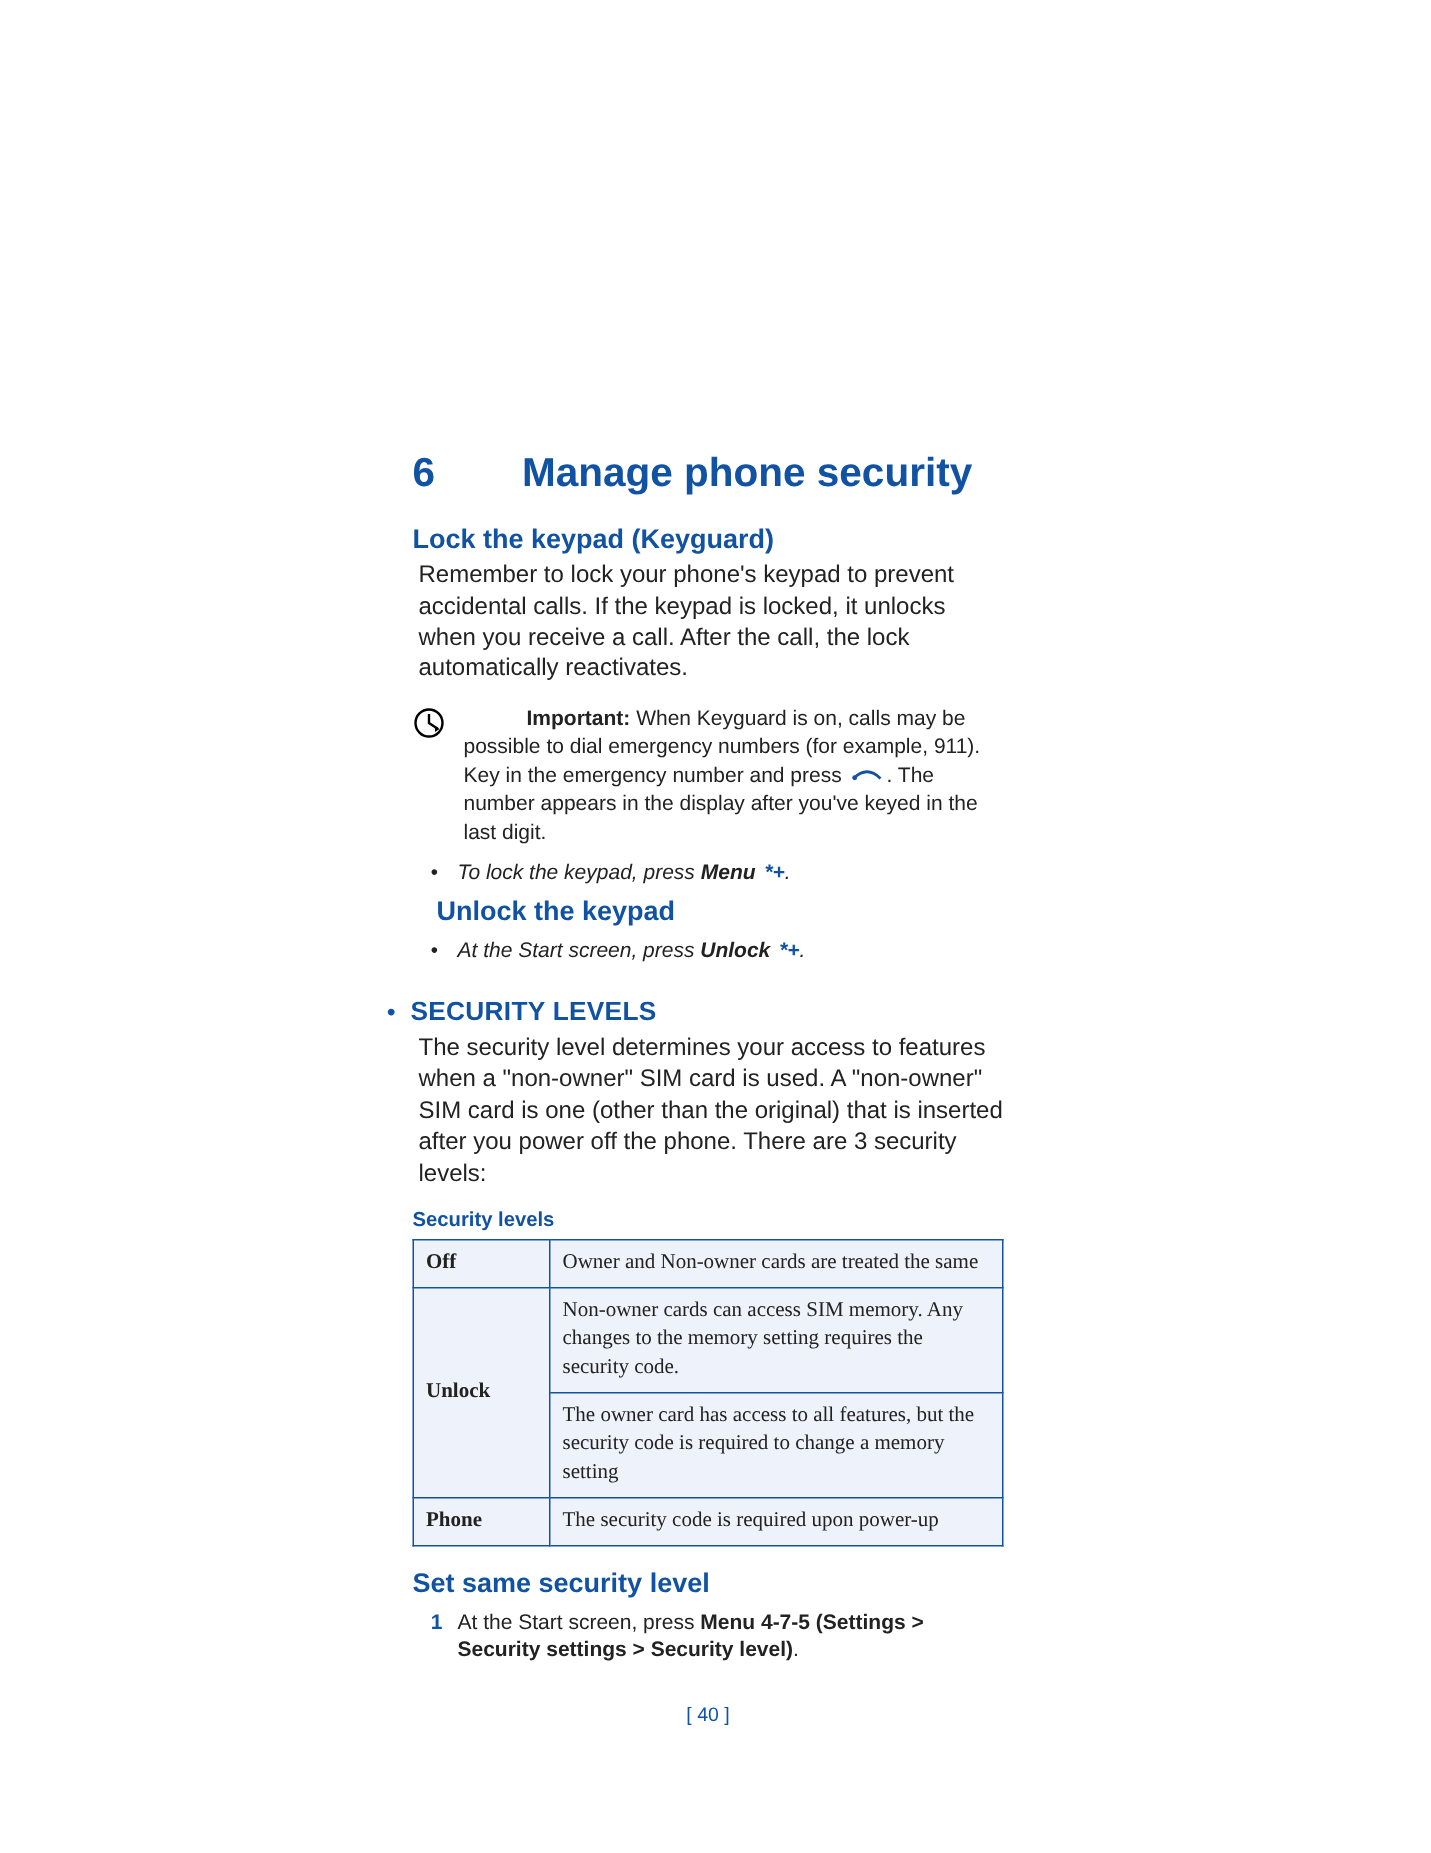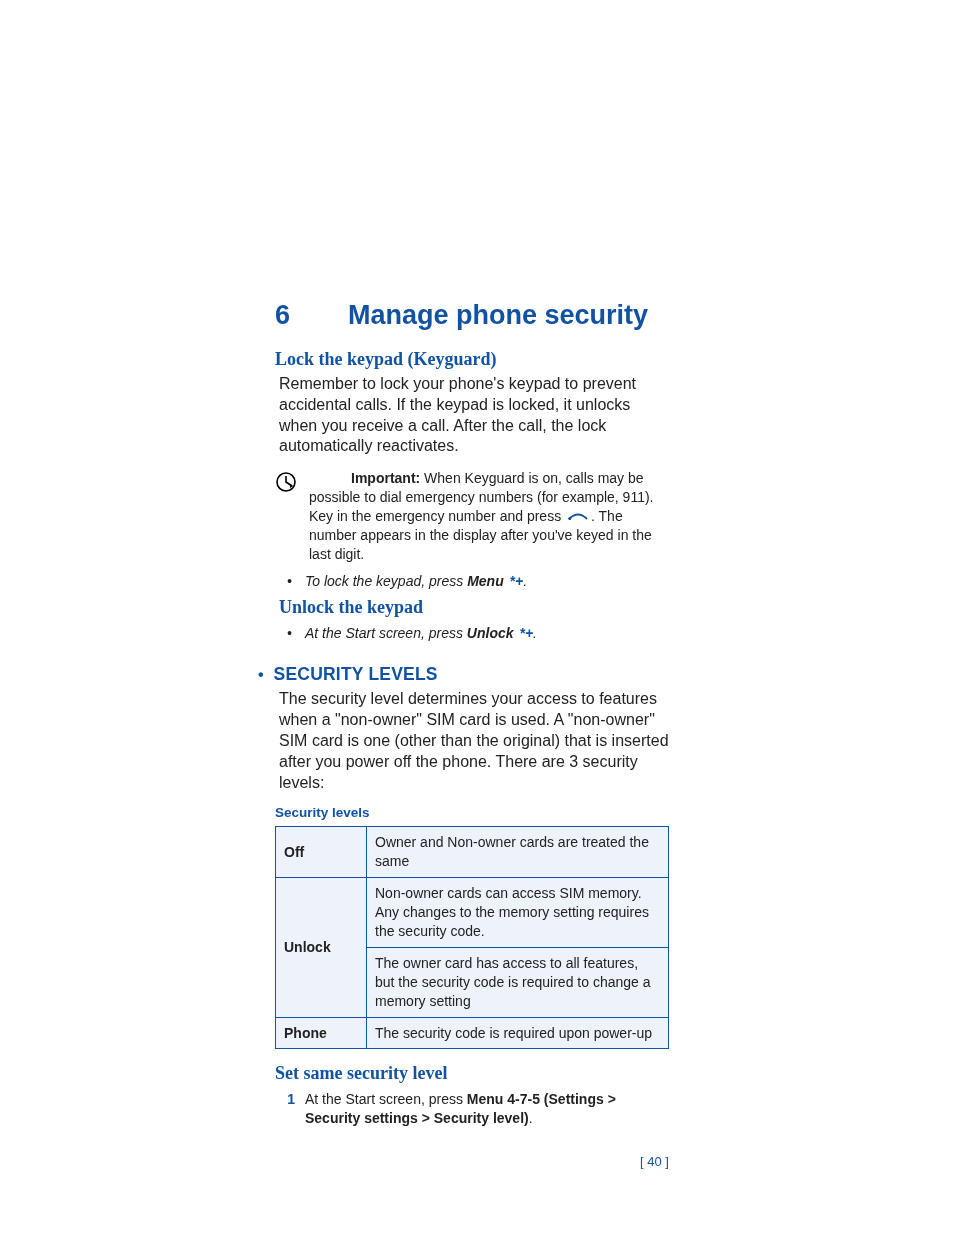--- a/index.html
+++ b/index.html
@@ -29,23 +29,22 @@
     color: #1152a3;
     font-weight: bold;
     font-size: 27px;
     margin-left: 36px;
   }
   .h2 {
     color: #1152a3;
     font-weight: bold;
     font-size: 18px;
     margin: 6px 0 4px 0;
-    font-family: Liberation Serif, serif;
-  }
-  .h2.indent { margin-left: 4px; }
+  }
+  .h2.indent { margin-left: 16px; }
   .section-head {
     display: flex;
     align-items: baseline;
     gap: 10px;
     margin: 22px 0 4px -17px;
   }
   .section-bullet {
     color: #1152a3;
     font-weight: bold;
     font-size: 16px;
@@ -117,34 +116,35 @@
   .table-caption {
     font-weight: 700;
     color: #1152a3;
     font-size: 13.5px;
     margin: 12px 0 6px 0;
   }
   table.levels {
     border-collapse: collapse;
     width: 100%;
     font-size: 14px;
+    font-family: Liberation Serif, serif;
   }
   table.levels td {
     border: 1px solid #1152a3;
     padding: 6px 8px;
     vertical-align: middle;
     line-height: 1.35;
     background: #eef2fa;
   }
   table.levels td.k {
     font-weight: bold;
     width: 74px;
   }
   .page-num {
-    text-align: right;
+    text-align: center;
     color: #1152a3;
     font-size: 13px;
     margin-top: 26px;
   }
   .star {
     color: #1152a3;
     font-weight: bold;
     margin-left: 2px;
   }
   .call-key { color: #1152a3; margin: 0 2px; }

